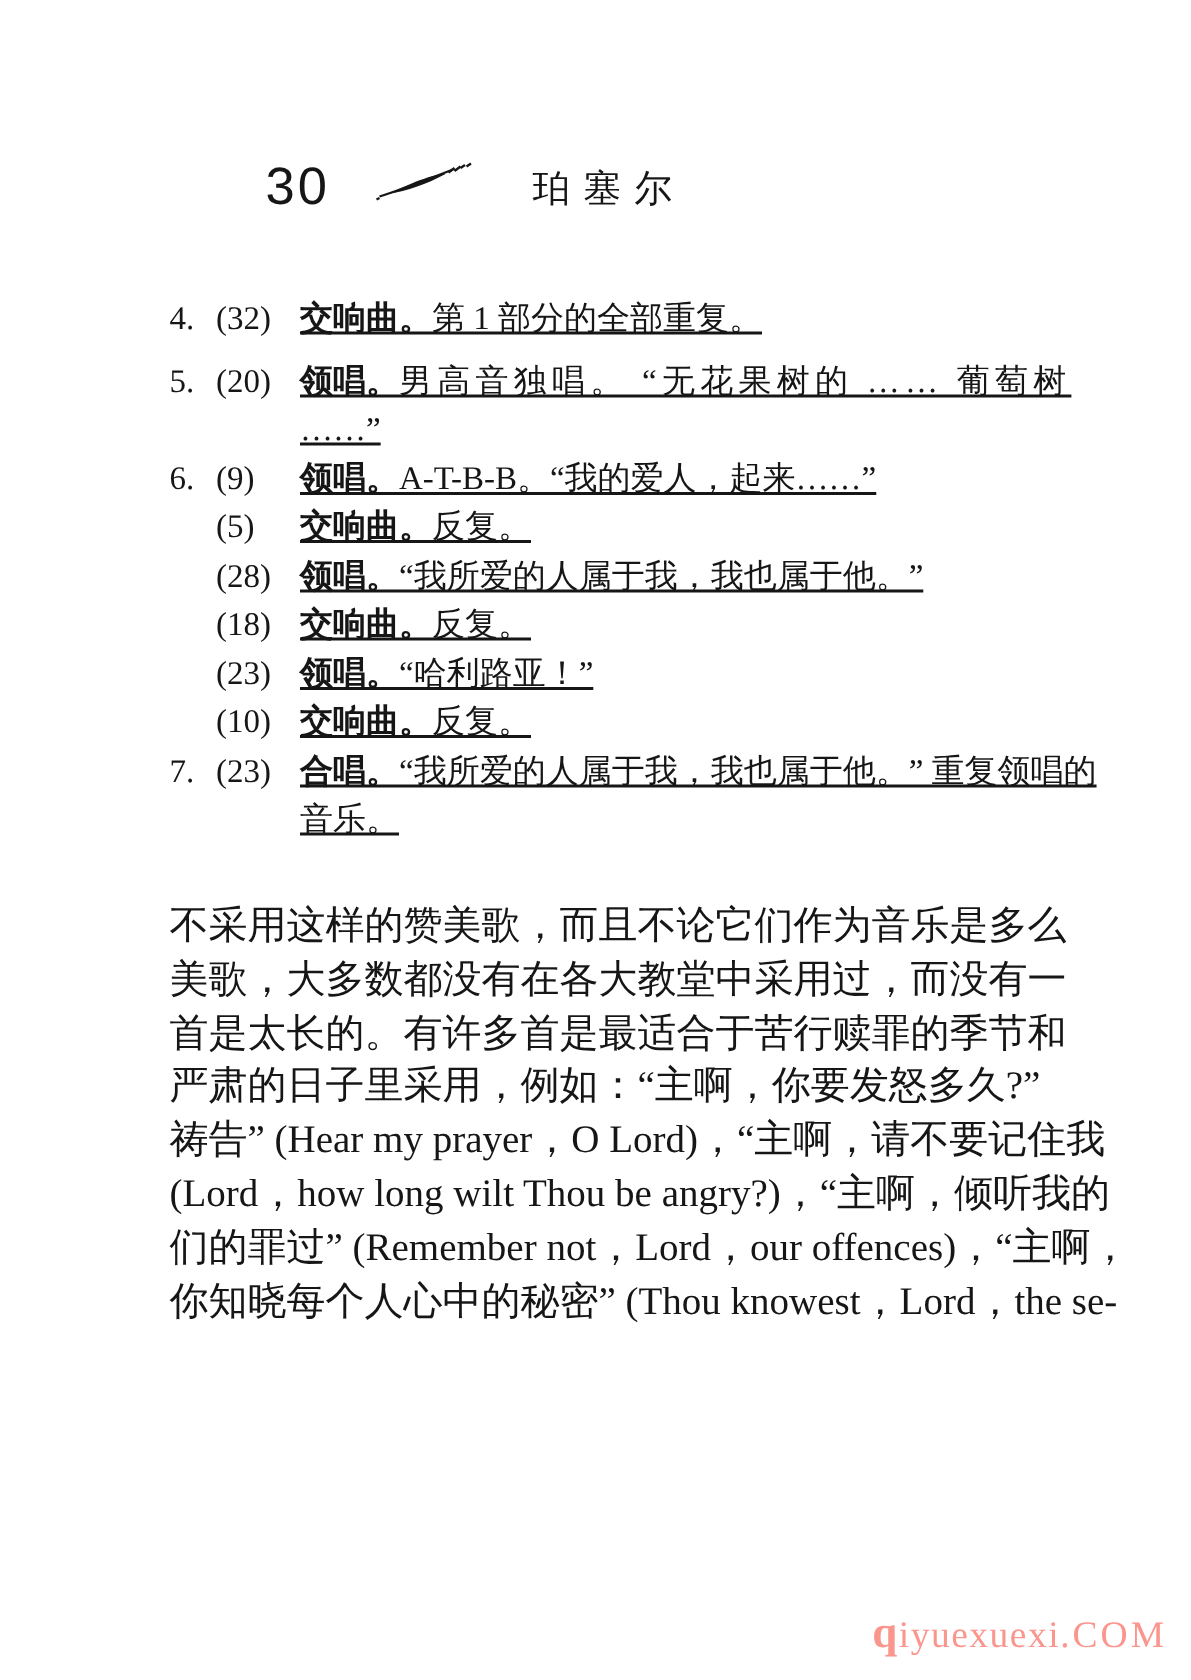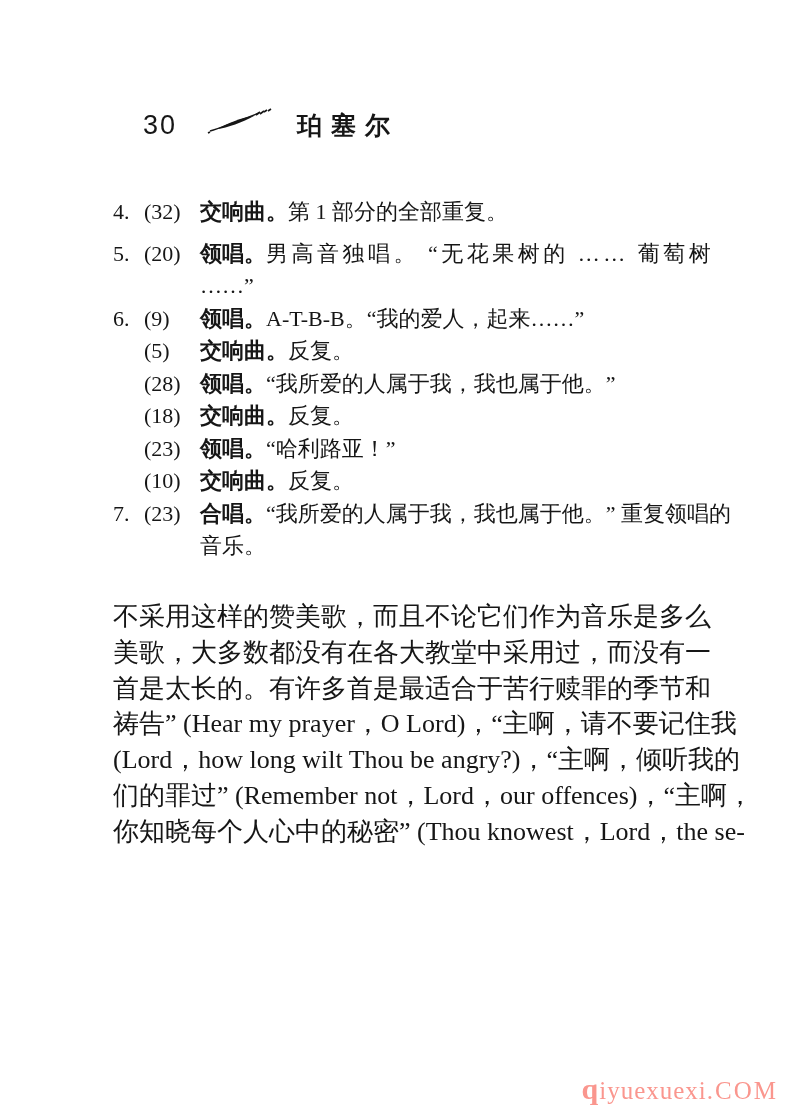--- a/index.html
+++ b/index.html
@@ -13,35 +13,36 @@
   }
   .page { position: absolute; inset: 0; }
 
   
   .header {
     position: absolute; top: 108px; left: 143px;
     display: flex; align-items: center;
     height: 34px;
   }
   .page-number {
-    font-size: 27px; letter-spacing: 2px;
+    font-size: 35px; letter-spacing: 2px;
     font-family: "Liberation Sans", sans-serif;
+    margin-left: 34px;
   }
   .quill { margin: 0 24px 0 30px; transform: translateY(-2px); }
   .book-title {
-    font-weight: bold; font-size: 25px; letter-spacing: 9px;
+    font-weight: normal; font-size: 25px; letter-spacing: 9px; margin-left: 15px;
   }
 
   
   .movement-list {
     position: absolute; top: 196px; left: 113px; width: 580px;
     font-size: 22px; line-height: 32.5px;
     white-space: nowrap;
   }
-  .list-line { height: 32.5px; }
+  .list-line { height: 32.5px; text-decoration: underline; }
   .list-line.gap-after { margin-bottom: 9px; }
   .li-marker { display: inline-block; width: 31px; }
   .li-ref    { display: inline-block; width: 56px; }
   .li-title  { font-weight: bold; }
   .continuation { padding-left: 87px; }
   .spread .li-text { letter-spacing: 3.5px; }
 
   
   .paragraph {
     position: absolute; top: 599px; left: 113px; width: 573px;
@@ -126,20 +127,21 @@
     <div class="list-line continuation">
       <span class="li-cont">音乐。</span>
     </div>
 
   </div>
 
   <div class="paragraph">
     <p class="para-line">不采用这样的赞美歌，而且不论它们作为音乐是多么</p>
     <p class="para-line">美歌，大多数都没有在各大教堂中采用过，而没有一</p>
     <p class="para-line">首是太长的。有许多首是最适合于苦行赎罪的季节和</p>
+    <p class="para-line">严肃的日子里采用，例如：“主啊，你要发怒多久?”</p>
     <p class="para-line">祷告” (Hear my prayer，O Lord)，“主啊，请不要记住我</p>
     <p class="para-line">(Lord，how long wilt Thou be angry?)，“主啊，倾听我的</p>
     <p class="para-line">们的罪过” (Remember not，Lord，our offences)，“主啊，</p>
     <p class="para-line">你知晓每个人心中的秘密” (Thou knowest，Lord，the se-</p>
   </div>
 
   <div class="watermark" style="color: rgb(250, 150, 142); margin-left: 22px;">
     <span class="wm-q">q</span><span class="wm-name">iyuexuexi</span><span class="wm-domain">.COM</span>
   </div>
 

